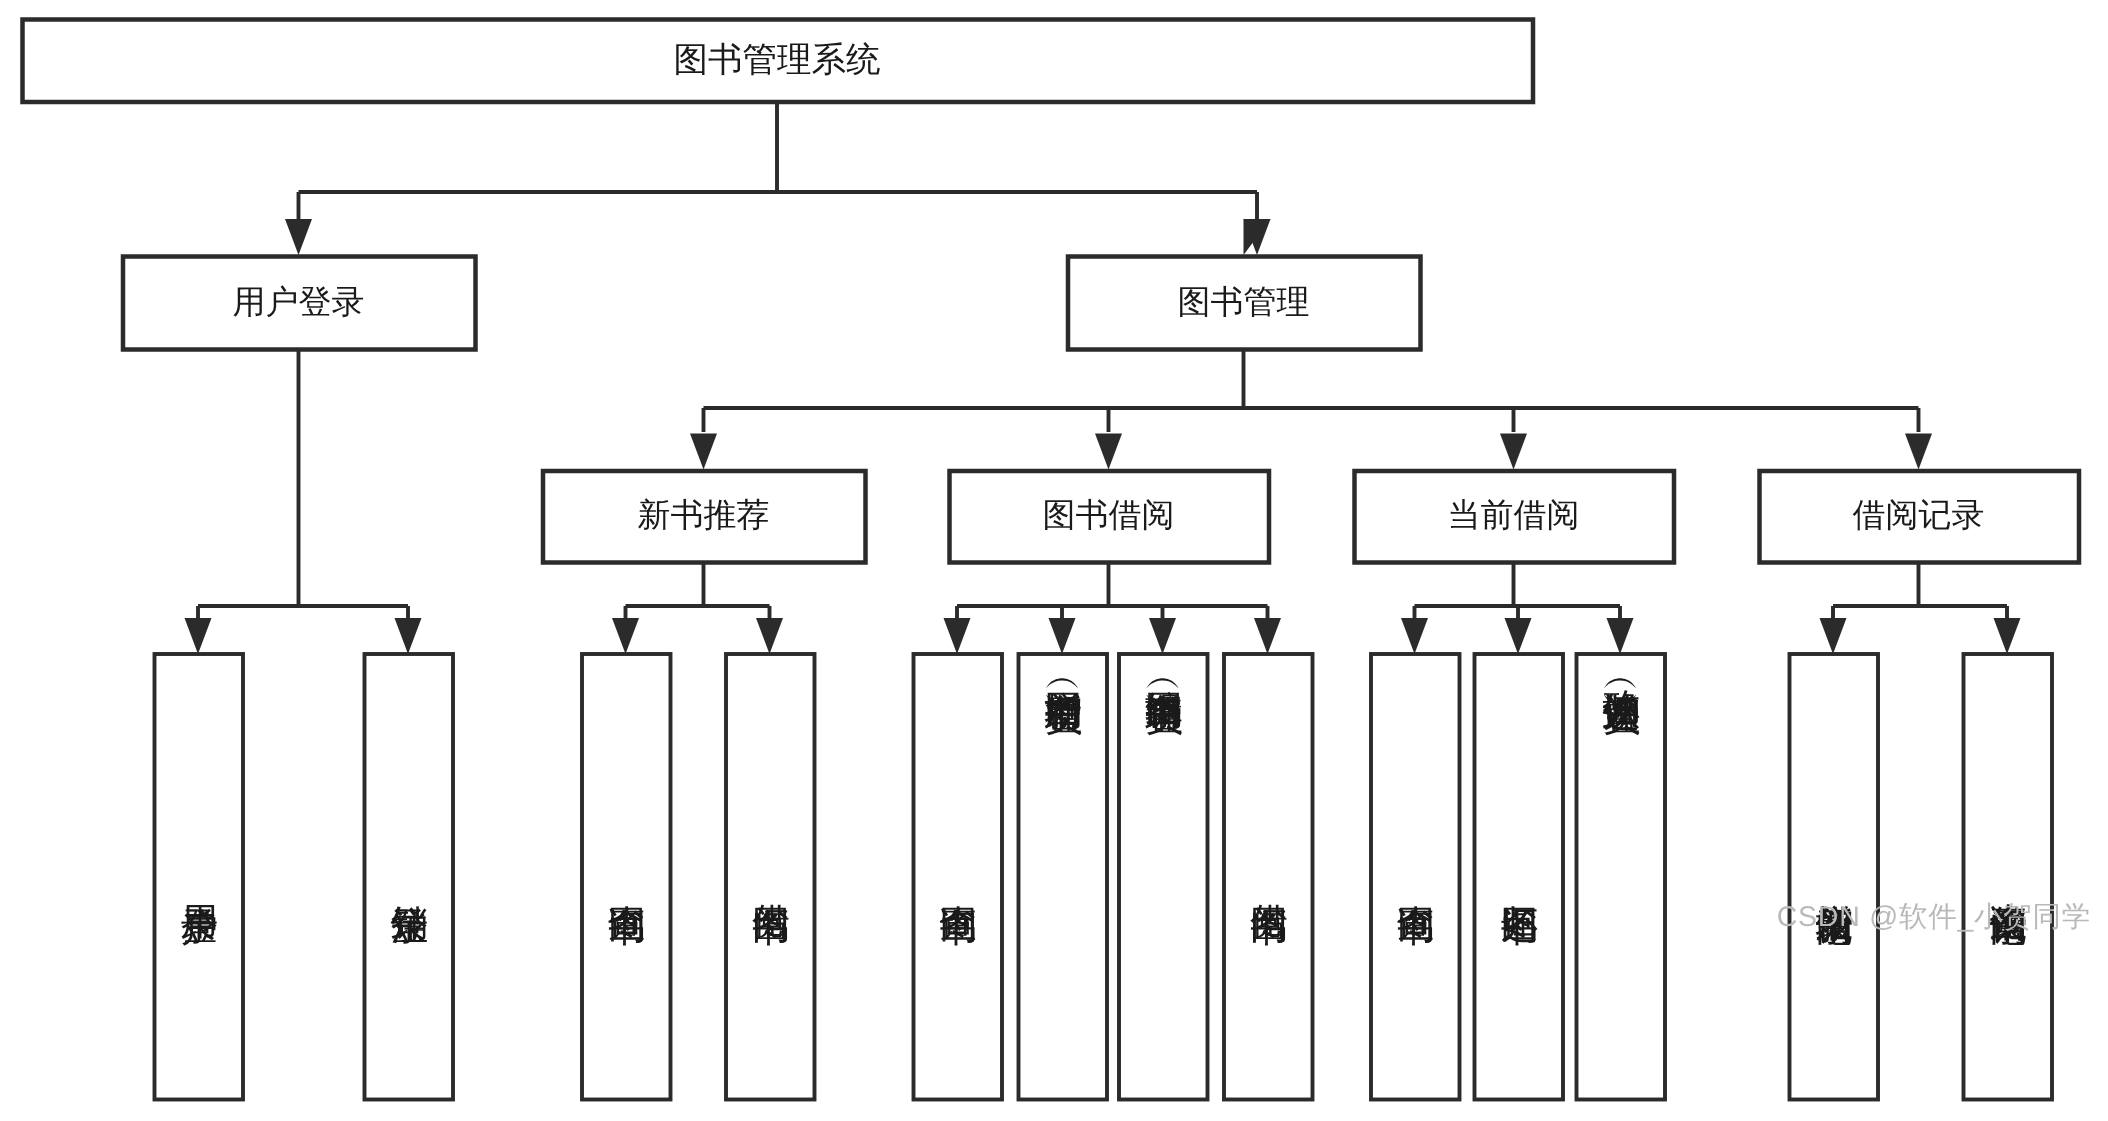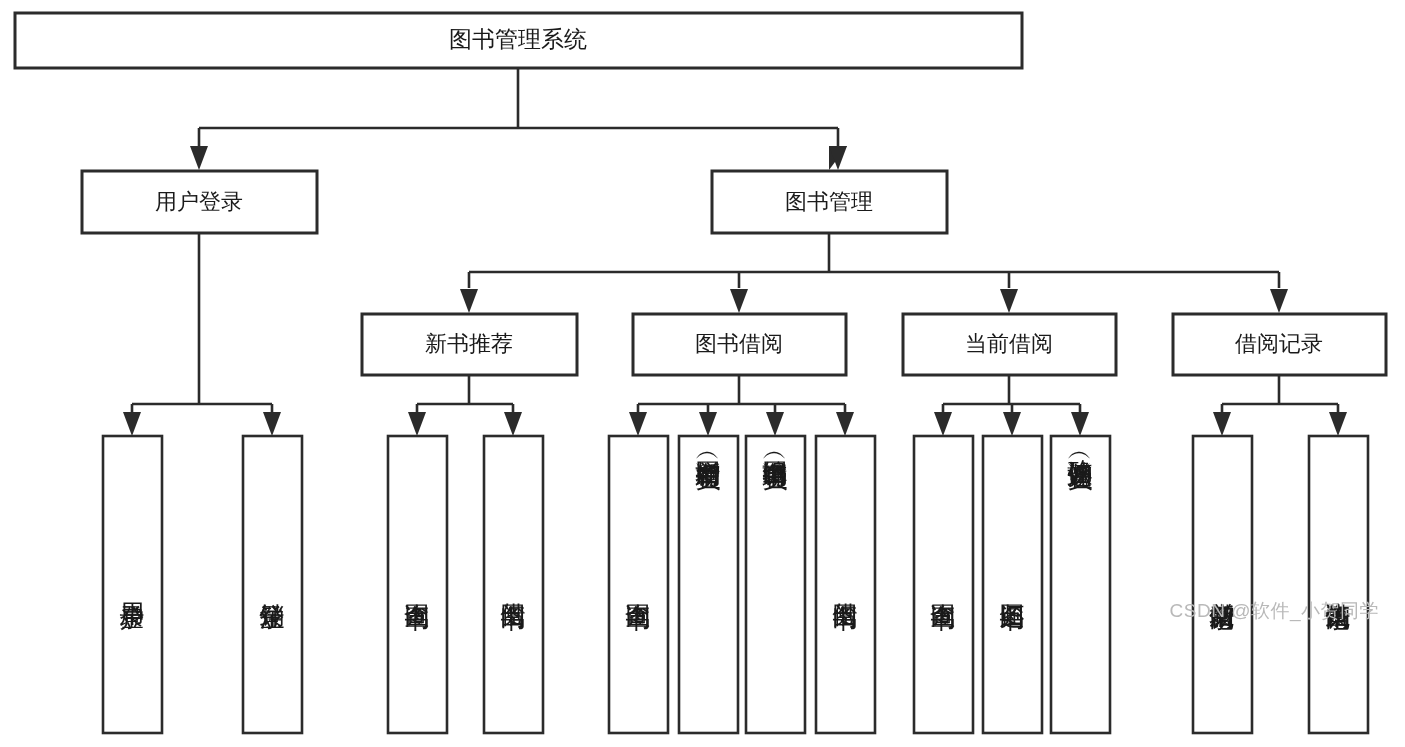--- a/index.html
+++ b/index.html
@@ -67,21 +67,21 @@
     text-orientation: upright;
     font-family: "Liberation Sans", "DejaVu Sans", sans-serif;
     font-size: 25px;
     line-height: 1.04;
     color: #1a1a1a;
     letter-spacing: 1px;
     white-space: nowrap;
   }
   #watermark {
     position: absolute;
-    right: 26px;
+    right: 11px;
     bottom: 8px;
     font-family: "Liberation Sans", "DejaVu Sans", sans-serif;
     font-size: 19px;
     color: #b9b9b9;
     letter-spacing: 0.5px;
     white-space: nowrap;
   }
 </style>
 </head>
 <body>

